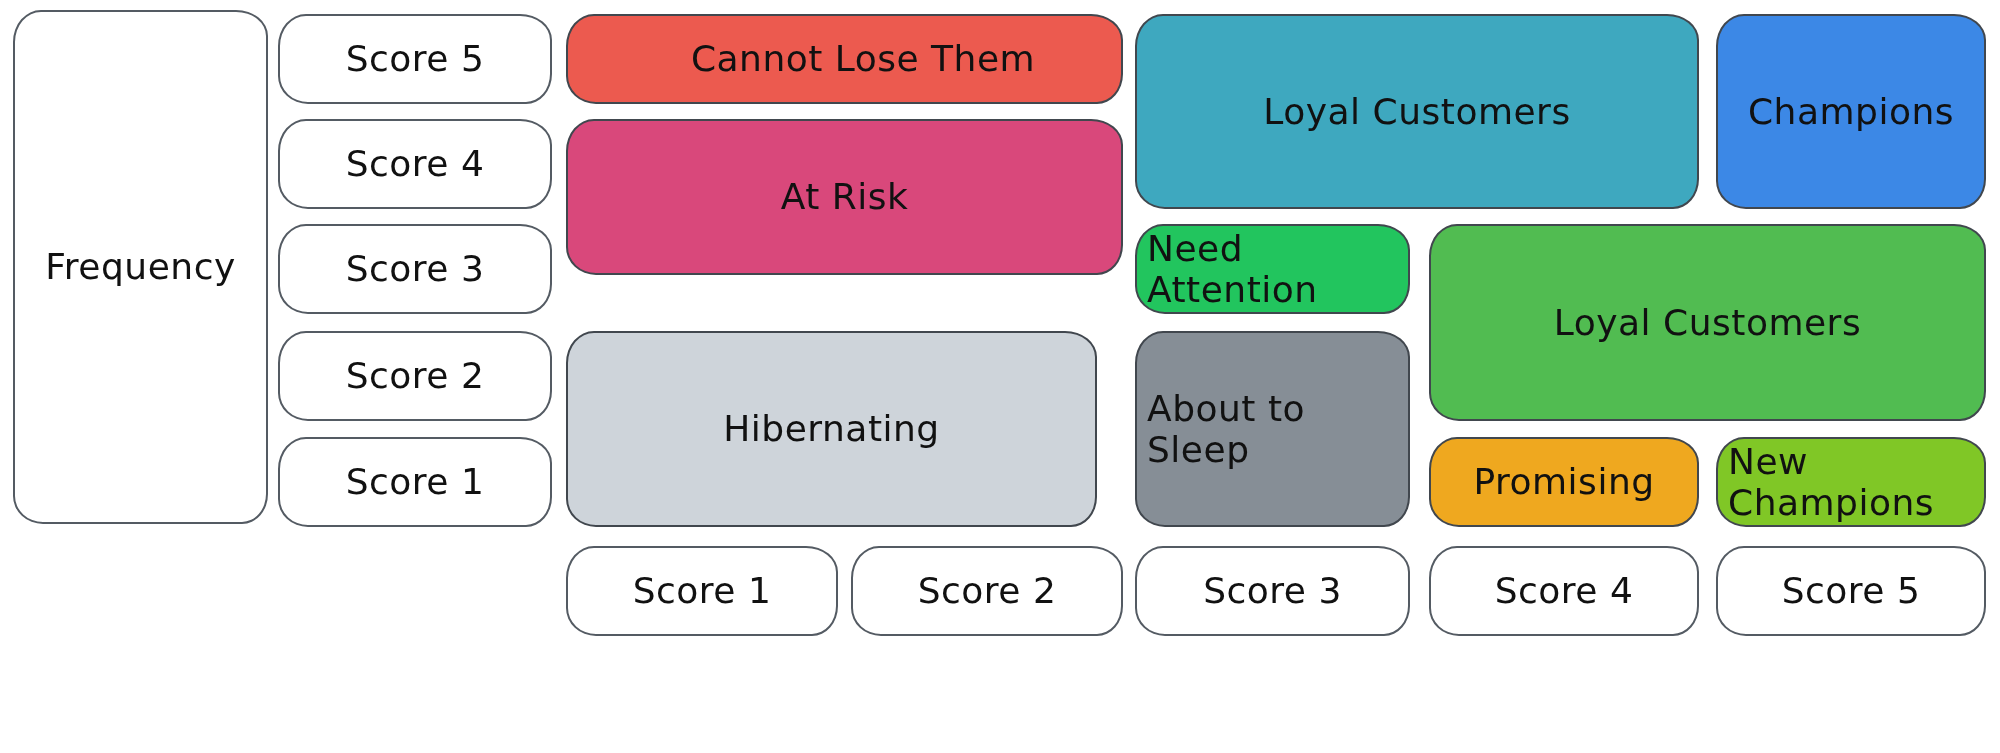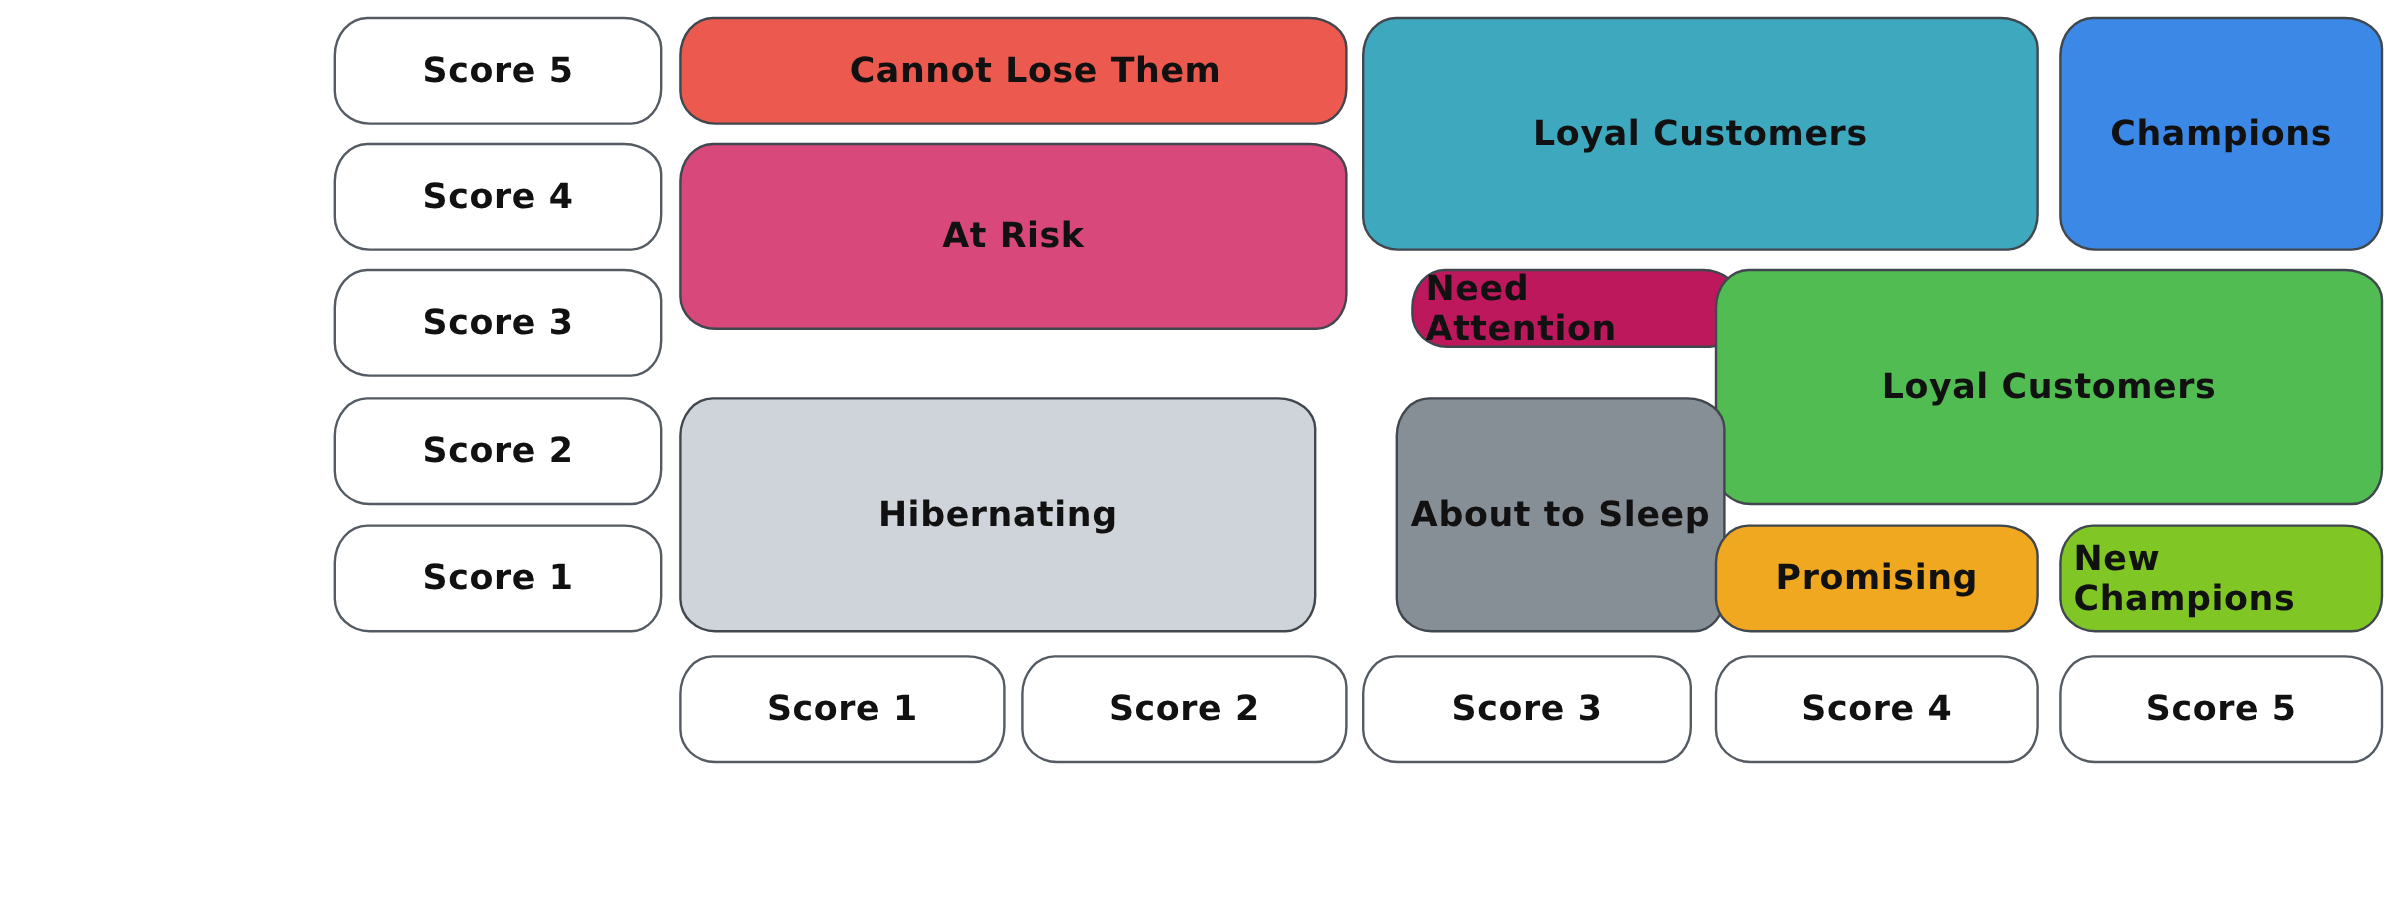--- a/index.html
+++ b/index.html
@@ -17,39 +17,42 @@
   }
   .box {
     position: absolute;
     box-sizing: border-box;
     display: flex;
     align-items: center;
     justify-content: center;
     border: 2.5px solid #41474e;
     border-radius: 28px 32px 26px 30px / 32px 26px 30px 28px;
     color: #111111;
-    font-size: 29px;
-    font-weight: 700;
+    font-size: 36px;
+    font-weight: 400;
     letter-spacing: 0.5px;
     line-height: 1.15;
   }
   .box.white {
     background: #ffffff;
     border-color: #545b63;
     border-width: 2px;
   }
   .box .lbl {
     padding: 0 10px;
   }
 </style>
 </head>
 <body>
 
 <div id="canvas">
 
+  <div class="box white" id="freq-axis-box" style="left:13px; top:10px; width:255px; height:514px;">
+    <span class="lbl">Frequency</span>
+  </div>
 
   <div id="freq-scores">
       <div class="box white" style="left: 278px; top: 14px; width: 274px; height: 90px;">
         <span class="lbl">Score 5</span>
       </div>
       <div class="box white" style="left: 278px; top: 119px; width: 274px; height: 90px;">
         <span class="lbl">Score 4</span>
       </div>
       <div class="box white" style="left: 278px; top: 224px; width: 274px; height: 90px;">
         <span class="lbl">Score 3</span>
@@ -71,27 +74,27 @@
       </div>
       <div class="box" style="left: 566px; top: 331px; width: 531px; height: 196px; background: rgb(206, 212, 218);">
         <span class="lbl">Hibernating</span>
       </div>
       <div class="box" style="left: 1135px; top: 14px; width: 564px; height: 195px; background: rgb(62, 168, 191);">
         <span class="lbl">Loyal Customers</span>
       </div>
       <div class="box" style="left: 1716px; top: 14px; width: 270px; height: 195px; background: rgb(60, 136, 230);">
         <span class="lbl">Champions</span>
       </div>
-      <div class="box" style="left: 1176px; top: 224px; width: 275px; height: 66px; background: #be185d;">
+      <div class="box" style="left: 1135px; top: 224px; width: 275px; height: 90px; background: #22c55e;">
         <span class="lbl">Need Attention</span>
       </div>
       <div class="box" style="left: 1429px; top: 224px; width: 557px; height: 197px; background: rgb(81, 188, 81);">
         <span class="lbl">Loyal Customers</span>
       </div>
-      <div class="box" style="left: 1135px; top: 331px; width: 275px; height: 196px; background: rgb(134, 142, 150); margin-left: 28px;">
+      <div class="box" style="left: 1135px; top: 331px; width: 275px; height: 196px; background: rgb(134, 142, 150);">
         <span class="lbl">About to Sleep</span>
       </div>
       <div class="box" style="left: 1429px; top: 437px; width: 270px; height: 90px; background: rgb(239, 168, 31);">
         <span class="lbl">Promising</span>
       </div>
       <div class="box" style="left: 1716px; top: 437px; width: 270px; height: 90px; background: rgb(128, 199, 38);">
         <span class="lbl">New Champions</span>
       </div>
     </div>
 

